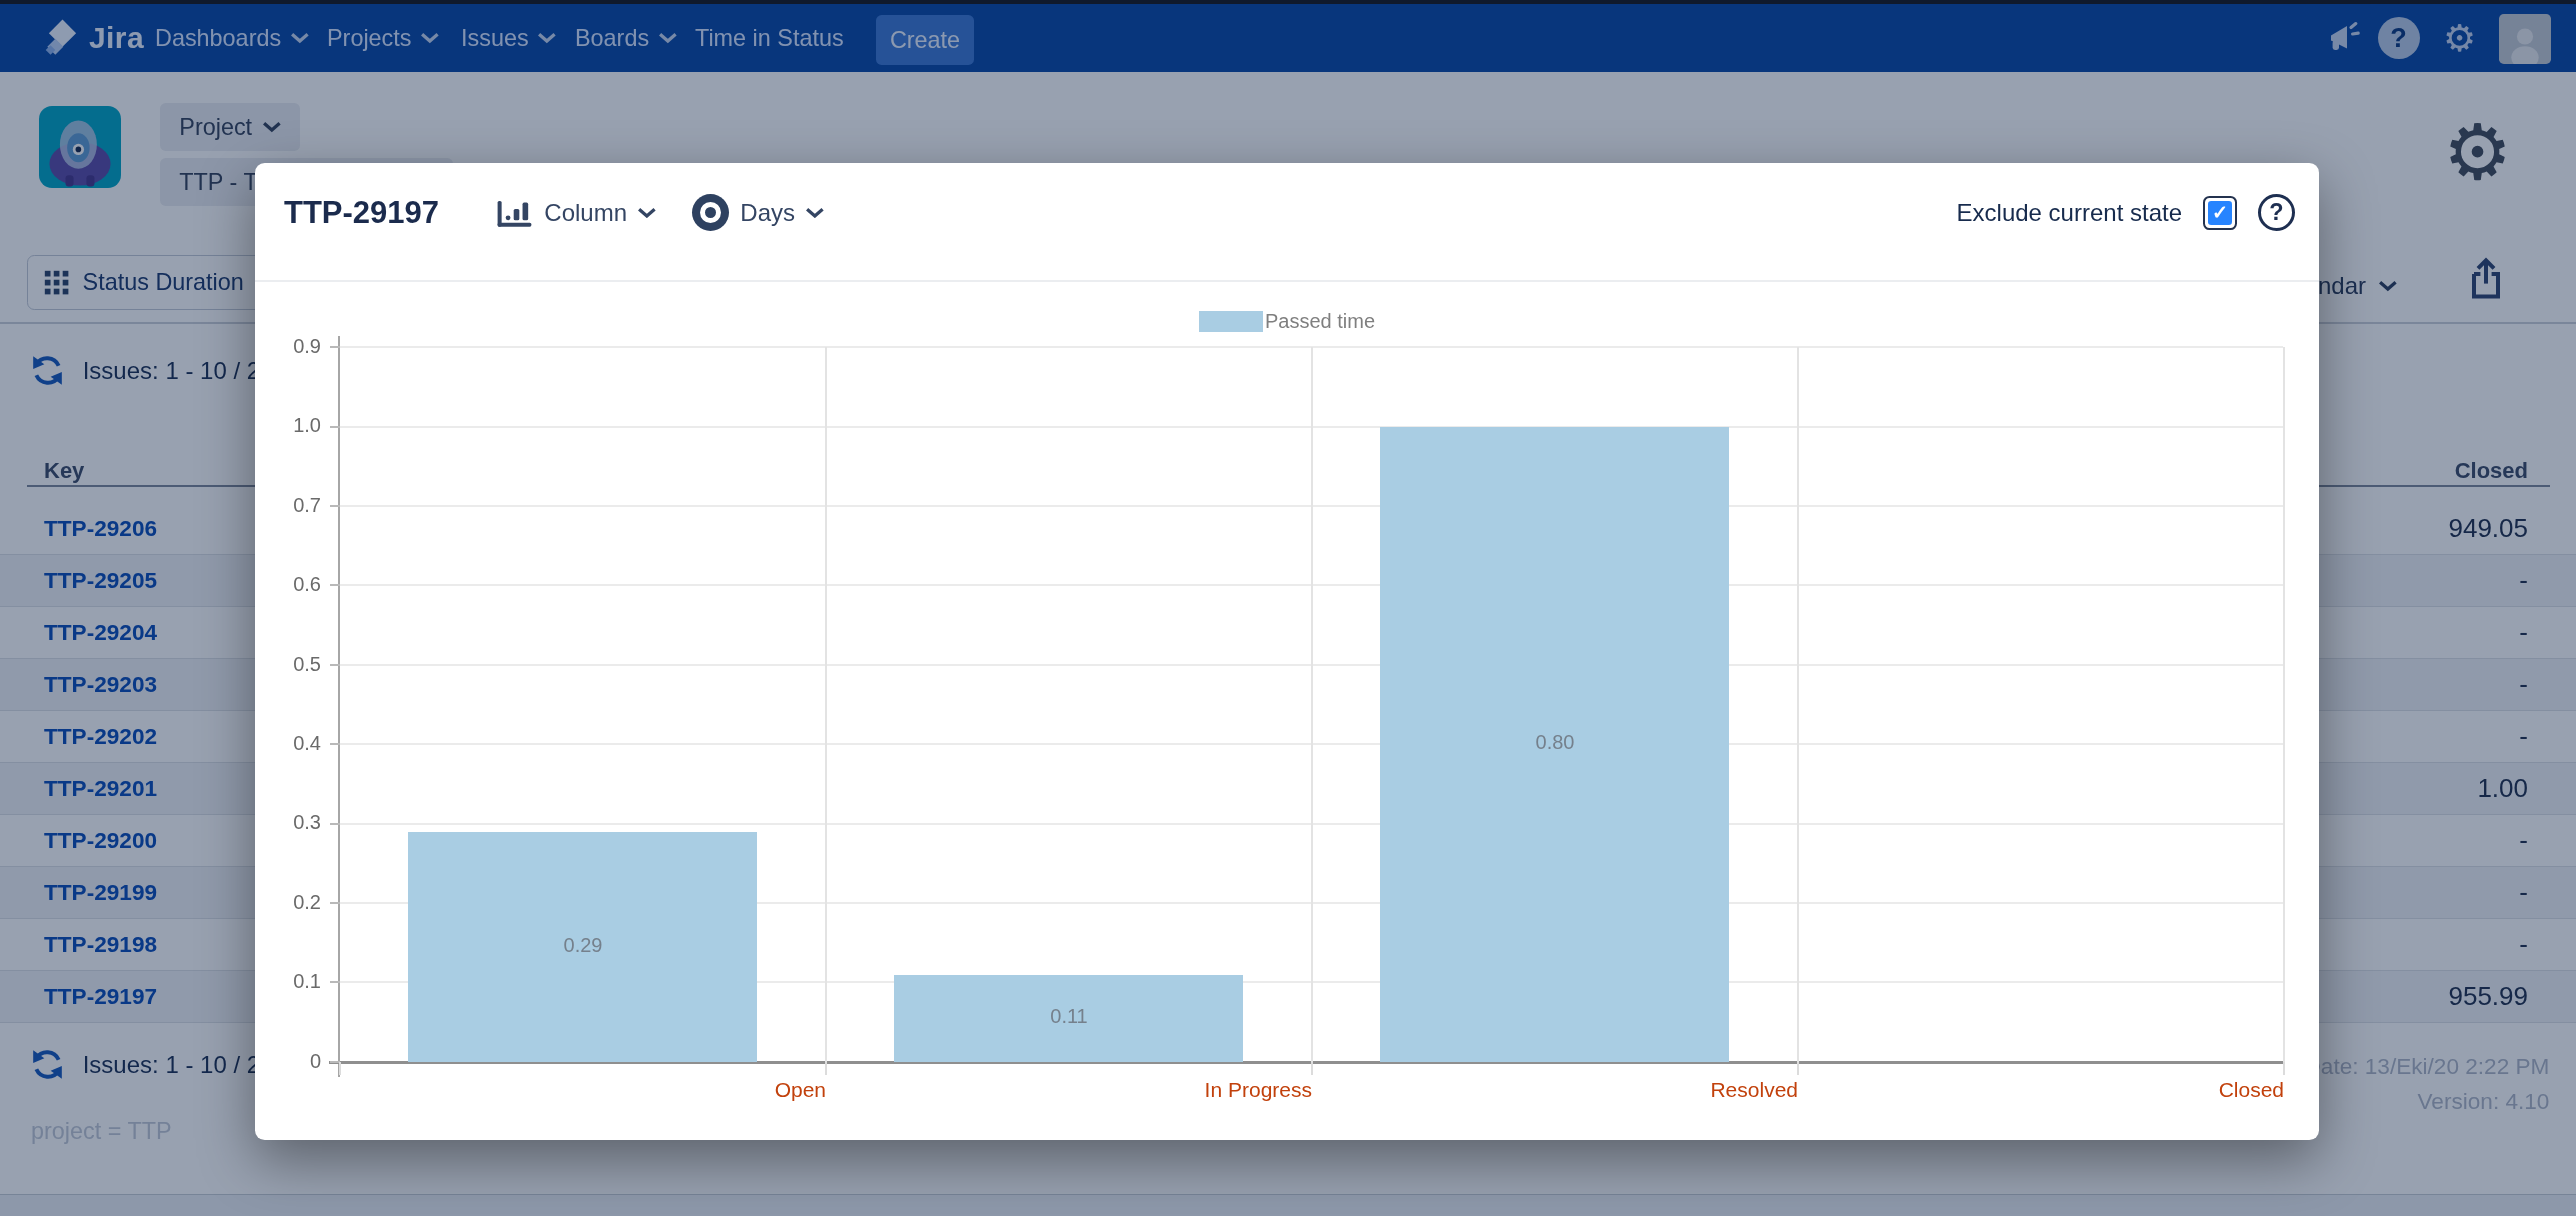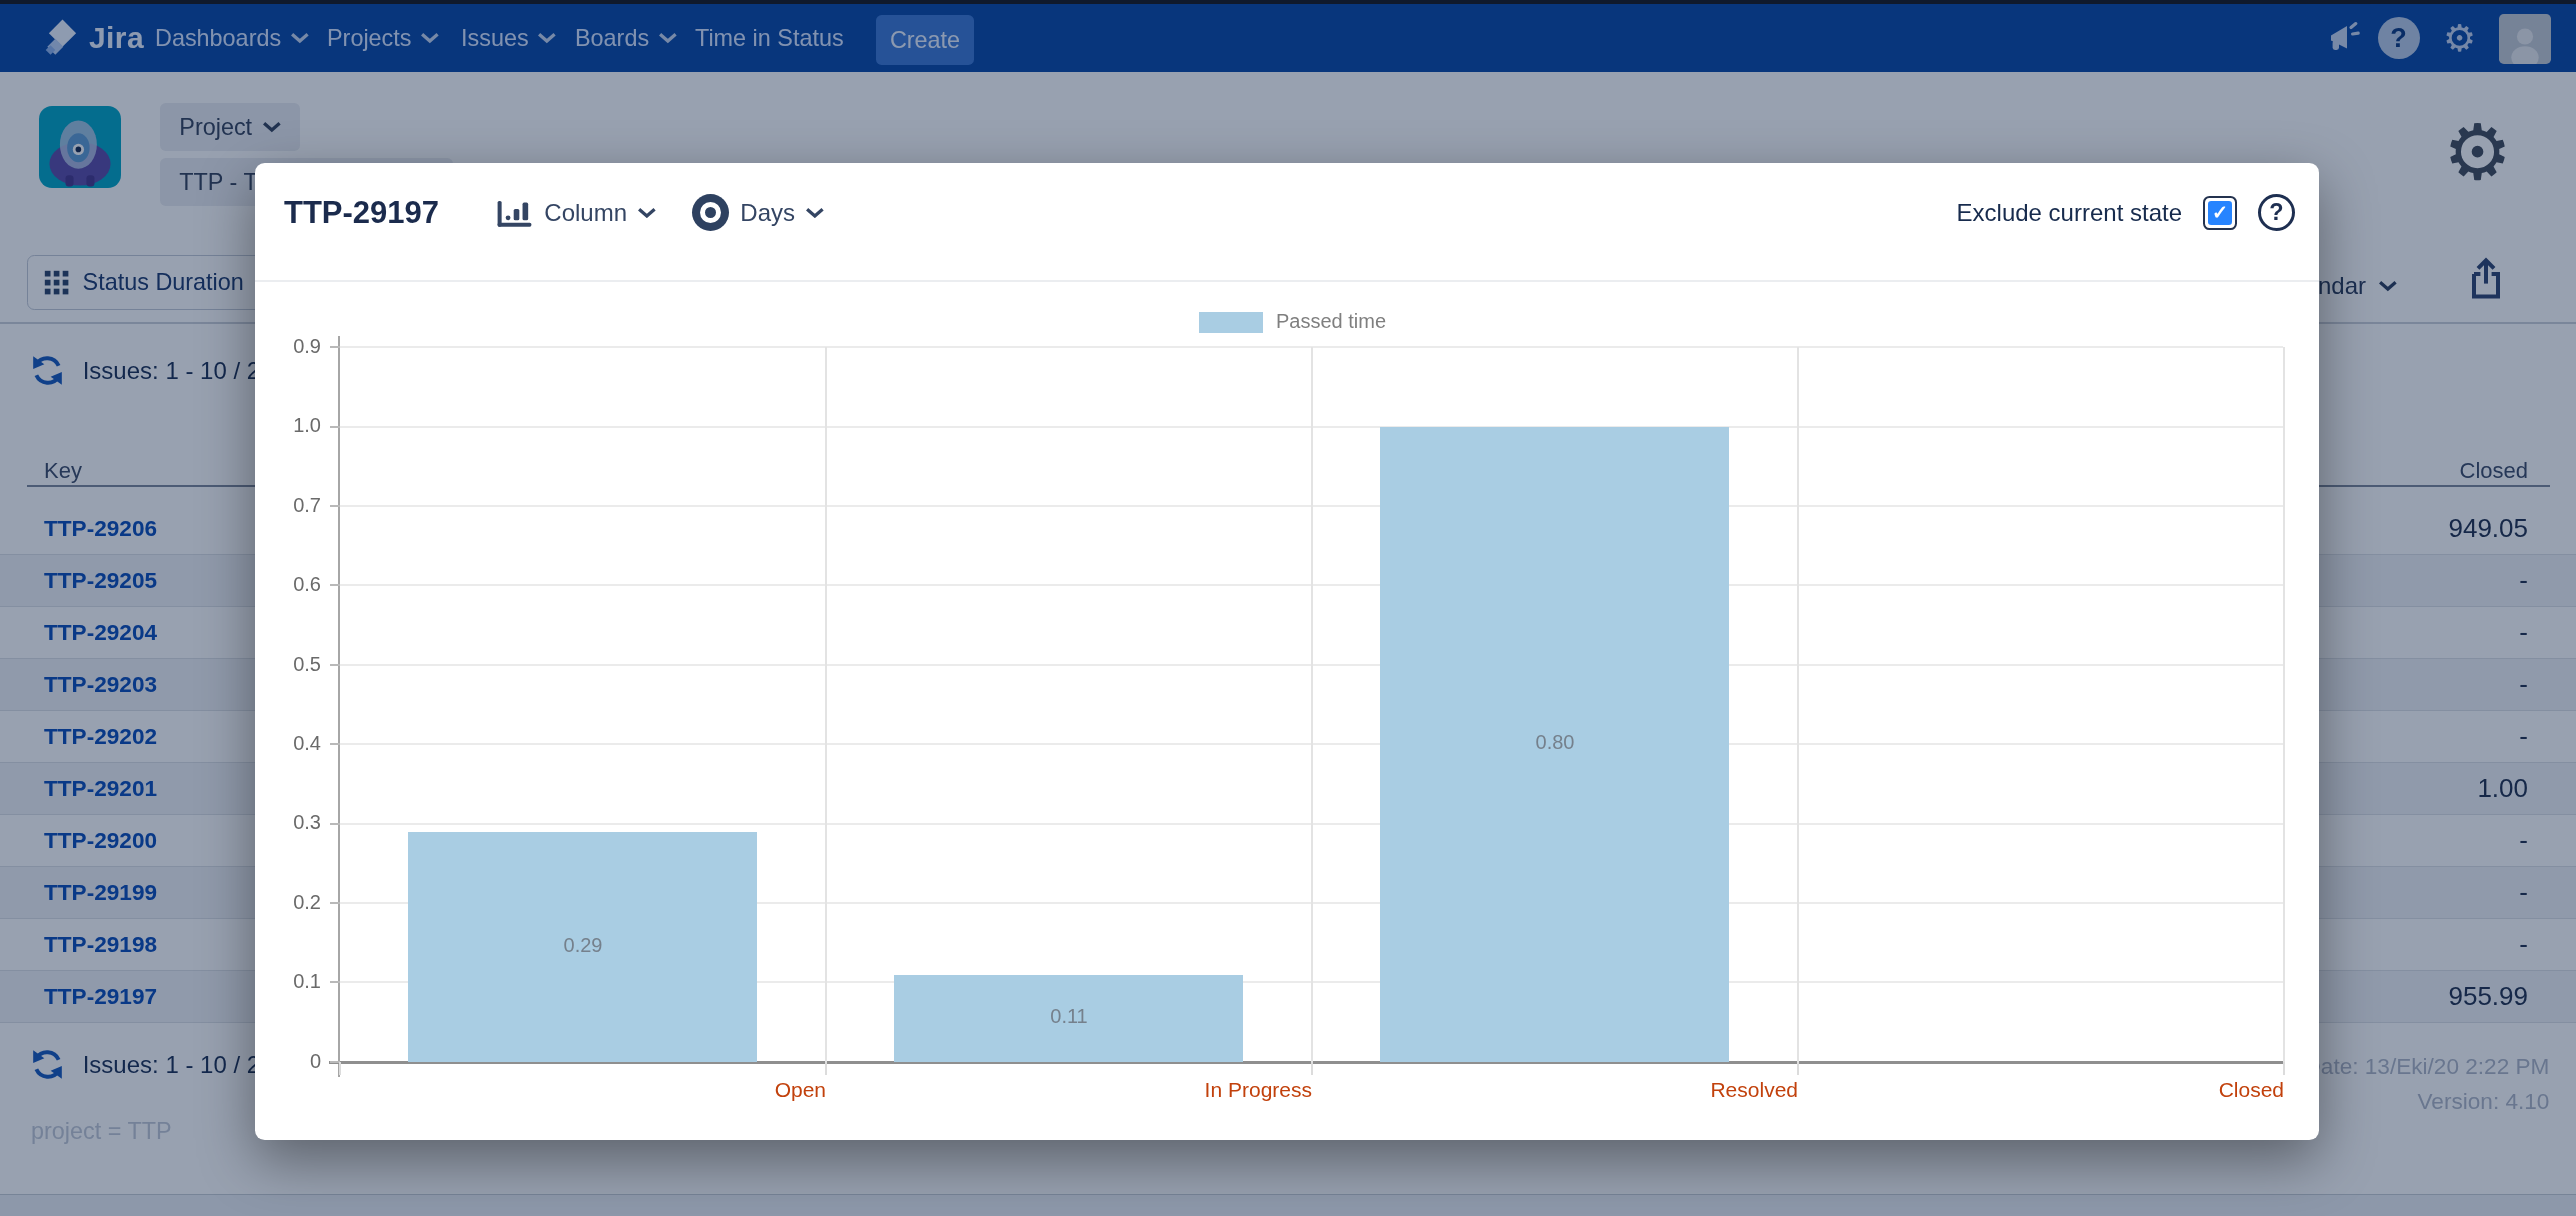--- a/index.html
+++ b/index.html
@@ -30,21 +30,21 @@
   .gray-btn{background:#ebedf1;border:none;border-radius:5.6px;color:#34425c;font-size:23.4px;font-family:inherit;display:flex;align-items:center;gap:11.3px;cursor:pointer;padding:0 19.3px}
   .big-gear{left:2443px;top:114px;font-size:77px;color:#414b5a;line-height:1}
   .sd-btn{left:26.6px;top:255px;width:237px;height:55px;background:#fff;border:1.6px solid #c3cad6;border-radius:7.3px;display:flex;align-items:center;gap:13px;padding:0 16px;cursor:pointer}
   .sd-label{font-size:23.4px;font-weight:400;color:#1c3a6e}
   .toolbar-divider{left:0;top:322px;width:2576px;height:1.6px;background:#cbd1d9}
   .cal-frag{left:2318px;top:272px;display:flex;align-items:center;gap:13px;color:#2a3c5c;font-size:24px;cursor:pointer}
   .export-btn{left:2466px;top:256px;width:40px;height:44px;cursor:pointer}
   .issues-line{display:flex;align-items:center;gap:17.7px}
   .issues-text{font-size:24px;color:#1a2f55}
   .jql{left:31px;top:1118px;font-size:23.4px;color:#c2c9d6}
-  .thead-label{font-size:22px;font-weight:400;color:#3c4b68}
+  .thead-label{font-size:22px;font-weight:700;color:#3c4b68}
   .thead-rule{left:26.6px;top:485px;width:2523px;height:2.4px;background:#7d8799}
   .trows{left:0;top:503px;width:2576px}
   .trow{position:relative;width:100%;height:52px;border-bottom:0.8px solid #dce0e6}
   .trow.alt{background:#f1f3f6}
   .trow .key{position:absolute;left:44px;top:0;height:51px;display:flex;align-items:center;font-size:22.6px;font-weight:700;color:var(--link);text-decoration:none;cursor:pointer}
   .trow .closed{position:absolute;right:48px;top:0;height:51px;display:flex;align-items:center;font-size:26px;color:#20304e}
   .footer-band{left:0;top:1194px;width:2576px;height:22.6px;background:#edf0f4;border-top:1.6px solid #c7cdd5}
   .fright{right:26.6px;text-align:right;font-size:22.6px;color:#aeb6c6}
 
   
@@ -57,21 +57,21 @@
   .eye i{display:block;width:21px;height:21px;border-radius:50%;border:5.6px solid #fff;background:#2e4160}
   .m-right{top:27px;right:24px;height:45px;display:flex;align-items:center;gap:21px}
   .excl-label{font-size:24px;color:#172b4d}
   .checkbox{width:34px;height:34px;border:2.4px solid #24334f;border-radius:6.4px;background:#fff;display:flex;align-items:center;justify-content:center;cursor:pointer}
   .checkbox .inner{width:24px;height:24px;border-radius:3.2px;background:transparent}
   .checkbox.checked .inner{background:var(--check);color:#fff;font-size:19.3px;font-weight:700;display:flex;align-items:center;justify-content:center}
   .checkbox.checked .inner::after{content:"✓"}
   .help-circle{width:37px;height:37px;border:3.2px solid #1e2f51;border-radius:50%;color:#1e2f51;font-size:23.4px;font-weight:700;display:flex;align-items:center;justify-content:center;cursor:pointer}
 
   
-  .legend{left:944px;top:147px;display:flex;align-items:flex-end;gap:13px}
+  .legend{left:944px;top:147px;display:flex;align-items:center;gap:2px}
   .legend .swatch{width:64px;height:21px}
   .legend .ltext{font-size:20px;color:#7f7f7f}
   .chart-plot{left:85px;top:184px;width:1943px;height:715px}
   .axis-y{position:absolute;left:-2.4px;top:-11.3px;bottom:-14.5px;width:2.4px;background:#a6a6a6}
   .axis-x{position:absolute;left:-11.3px;right:0;bottom:-1.6px;height:2.4px;background:#8f8f8f}
   .hgrid{position:absolute;left:0;width:100%;height:1.6px;background:#ebebeb}
   .vgrid{position:absolute;top:0;bottom:0;width:1.6px;background:#e3e3e3}
   .ytick-stub{position:absolute;left:-10.5px;width:10.5px;height:1.6px;background:#b9b9b9}
   .xtick-stub{position:absolute;top:100%;height:13px;width:1.6px;background:#dcdcdc}
   .ytick-label{position:absolute;left:-109px;width:90px;text-align:right;font-size:20px;color:#6a6a6a}

